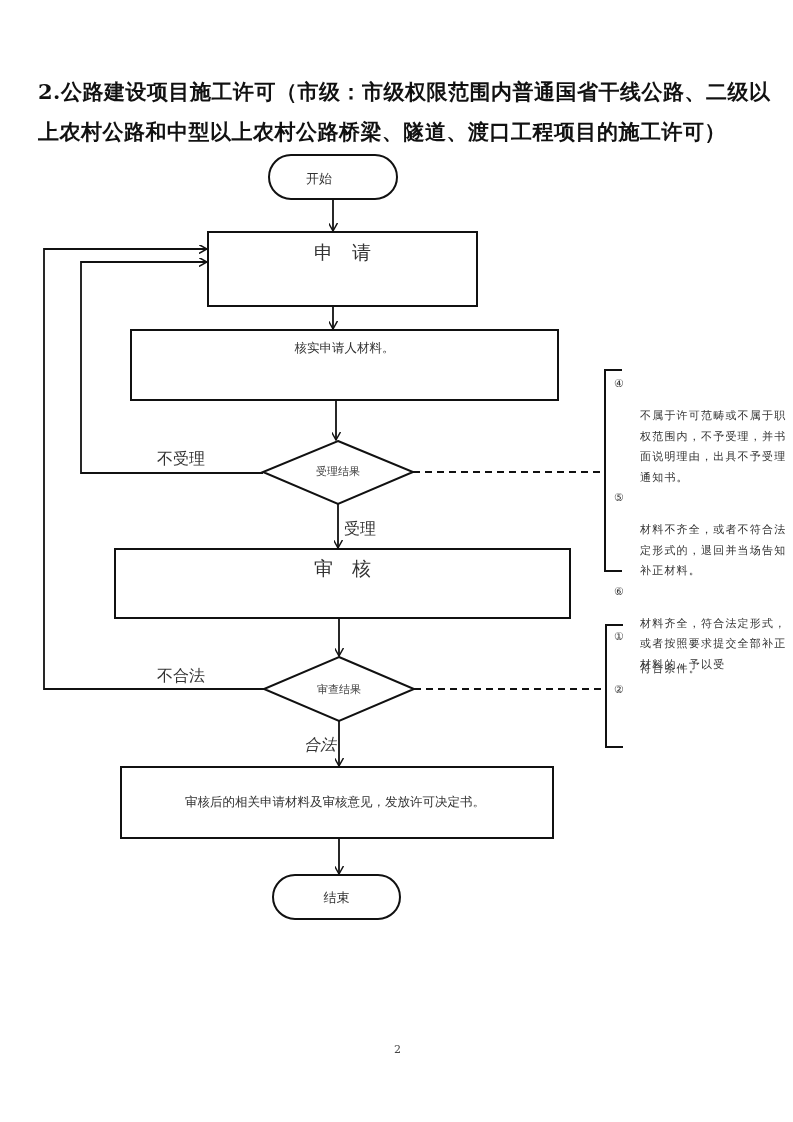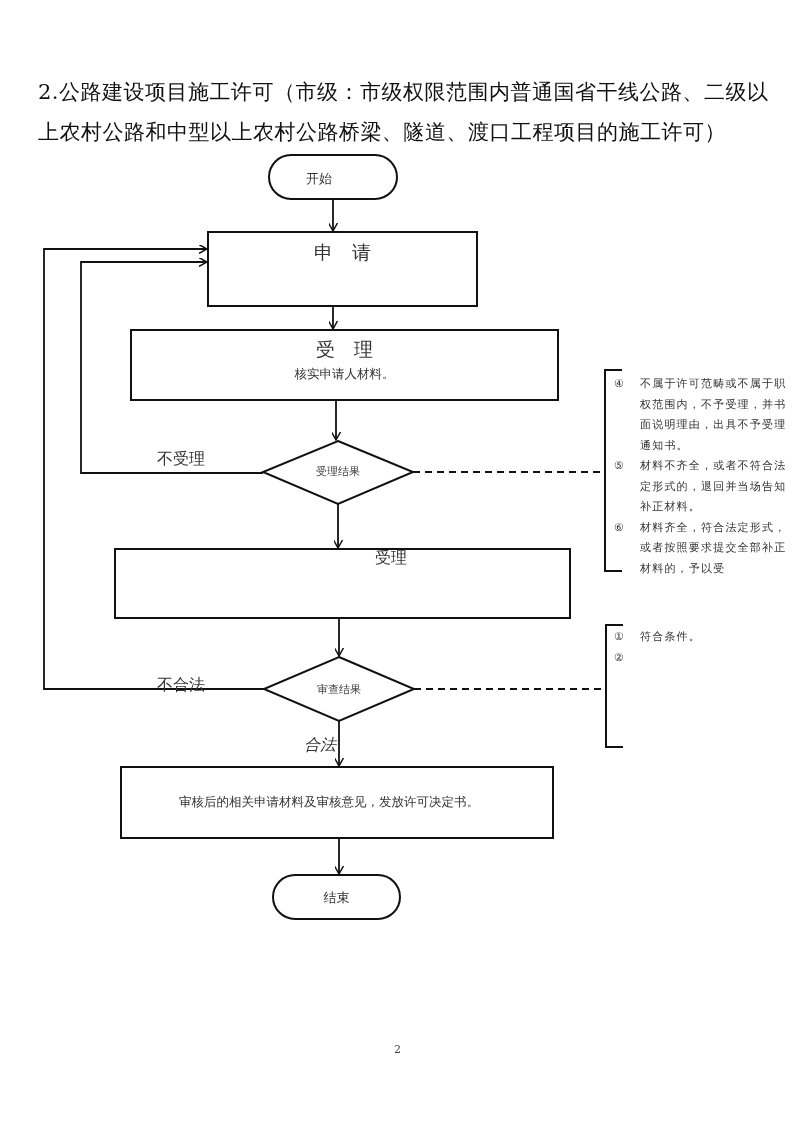--- a/index.html
+++ b/index.html
@@ -1,32 +1,32 @@
 <!DOCTYPE html>
 <html><head>
 <meta charset="utf-8">
 <style>
   html, body { margin:0; padding:0; background:#ffffff; }
   body { width:793px; height:1122px; position:relative; overflow:hidden;
          font-family:"DejaVu Serif","Liberation Serif",serif; color:#222; }
-  .title { position:absolute; left:38px; font-size:21px; font-weight:normal; color:#111;
+  .title { position:absolute; left:38px; font-size:21px; font-weight:bold; color:#111;
            letter-spacing:0.5px; white-space:nowrap; font-family:"DejaVu Serif",serif; }
   #t1 { top:78px; }
   #t2 { top:118px; }
   svg.diag { position:absolute; left:0; top:0; }
   .boxtxt { position:absolute; text-align:center; color:#333; }
   .boxtxt .h { font-size:19px; letter-spacing:0; }
   .boxtxt .b { font-size:12.5px; margin-top:3px; }
   .term { position:absolute; text-align:center; font-size:13px; color:#333; }
   .dtxt { position:absolute; font-size:11px; color:#444; text-align:center; }
   .edge { position:absolute; font-size:16px; color:#333; }
   .note { position:absolute; font-size:11px; color:#333; line-height:20.5px; }
   .note .item { display:flex; }
   .note .num { width:26px; flex:none; }
-  .note .txt { width:150px; letter-spacing:1.2px; }
+  .note .txt { width:150px; letter-spacing:1.2px;margin-top:32px; }
   .pageno { position:absolute; left:394px; top:1043px; font-size:11px; color:#444; }
 </style>
 </head>
 <body>
 
 <div class="title" id="t1">2.公路建设项目施工许可（市级：市级权限范围内普通国省干线公路、二级以</div>
 <div class="title" id="t2">上农村公路和中型以上农村公路桥梁、隧道、渡口工程项目的施工许可）</div>
 
 <svg class="diag" width="793" height="1122" viewBox="0 0 793 1122">
   <defs>
@@ -73,36 +73,36 @@
   </g>
 </svg>
 
 <div class="term" style="left:269px;top:170px;width:100px;font-family:Liberation Serif, serif;">开始</div>
 
 <div class="boxtxt" style="left:208px;top:240px;width:269px;">
   <div class="h">申　请</div>
 </div>
 
 <div class="boxtxt" style="left:131px;top:337px;width:427px;">
-  <div class="h">受　理</div>
   <div class="b">核实申请人材料。</div>
 </div>
 
 <div class="dtxt" style="left:263px;top:464px;width:150px;">受理结果</div>
 <div class="edge" style="left:157px;top:449px;">不受理</div>
-<div class="edge" style="left:344px;top:548px;margin-left:31px;">受理</div>
+<div class="edge" style="left:344px;top:519px;">受理</div>
 
 <div class="boxtxt" style="left:115px;top:556px;width:455px;">
+  <div class="h">审　核</div>
 </div>
 
 <div class="dtxt" style="left:264px;top:682px;width:150px;">审查结果</div>
-<div class="edge" style="left:157px;top:666px;margin-top:9px;">不合法</div>
+<div class="edge" style="left:157px;top:666px;">不合法</div>
 <div class="edge" style="left:304px;top:735px;font-style:italic;">合法</div>
 
-<div class="boxtxt" style="left:121px;top:794px;width:416px;">
+<div class="boxtxt" style="left:127px;top:794px;width:416px;">
   <div class="b" style="margin-top:0">审核后的相关申请材料及审核意见，发放许可决定书。</div>
 </div>
 
 <div class="term" style="left:273px;top:889px;width:127px;">结束</div>
 
 <div class="note" style="left:614px;top:374px;">
   <div class="item">
     <span class="num">④</span>
     <span class="txt">不属于许可范畴或不属于职权范围内，不予受理，并书面说明理由，出具不予受理通知书。</span>
   </div>

